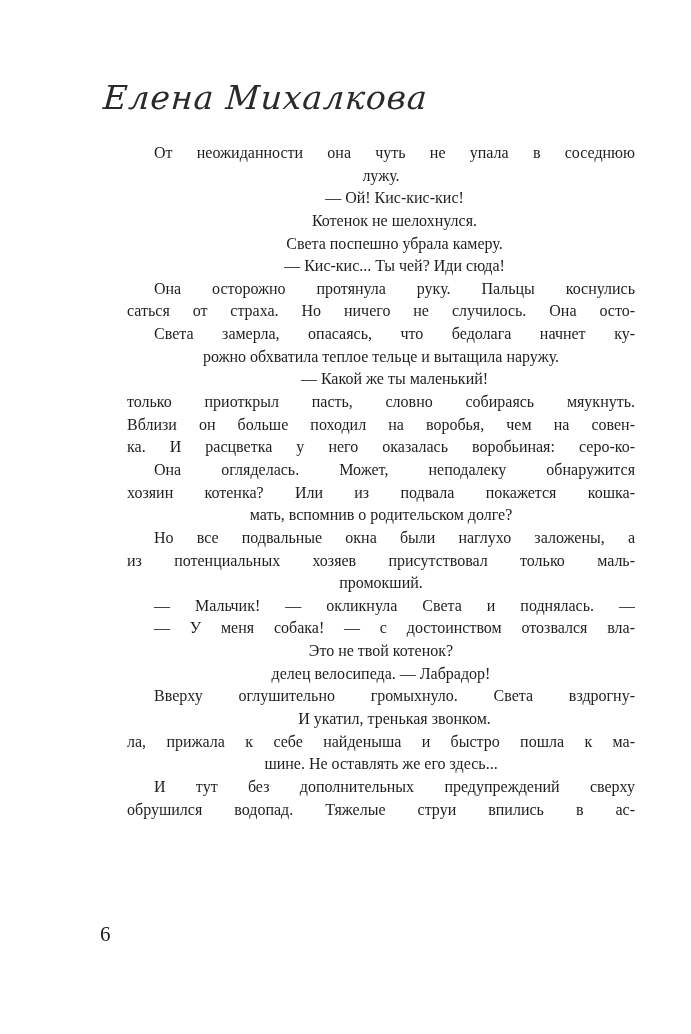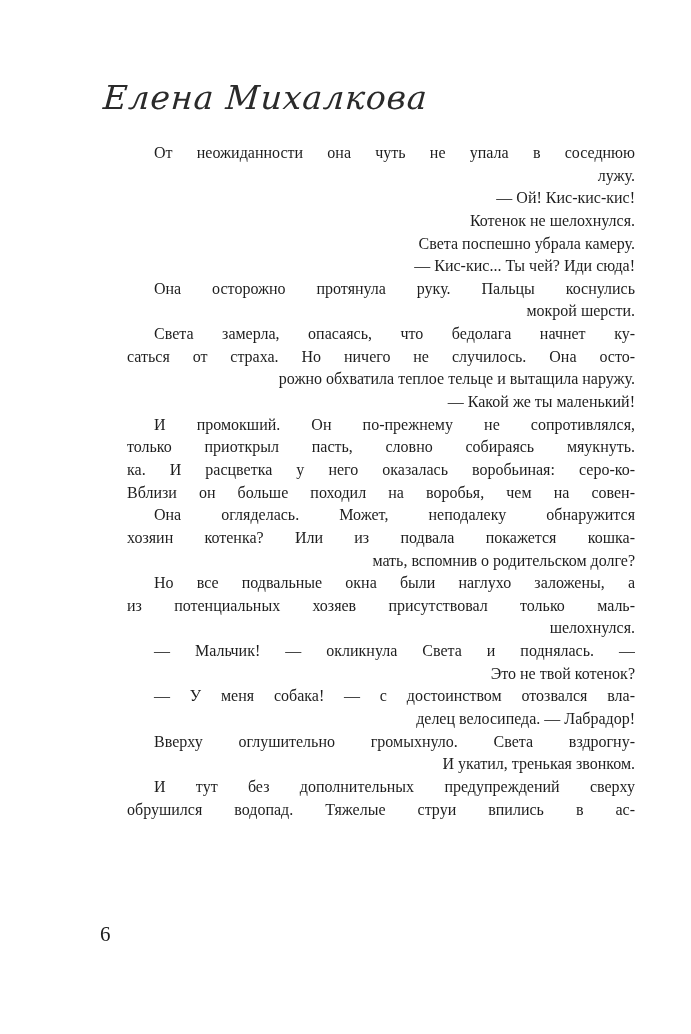--- a/index.html
+++ b/index.html
@@ -35,21 +35,21 @@
     top: 142px;
     width: 508px;
     font-size: 16px;
     line-height: 22.65px;
     color: #1e1e1e;
     margin-left: 24px;
   }
   .ln {
     height: 22.65px;
     overflow: hidden;
-    text-align: right;
+    text-align: center;
   }
   .ln.jst {
     text-align: justify;
     text-align-last: justify;
   }
   .ln.ind {
     text-indent: 27px;
   }
   .page-number {
     position: absolute;
@@ -67,40 +67,40 @@
   <div class="author-header">Елена Михалкова</div>
 
   <div class="text-block">
     <div class="ln ind jst">От неожиданности она чуть не упала в соседнюю</div>
     <div class="ln">лужу.</div>
     <div class="ln ind">— Ой! Кис-кис-кис!</div>
     <div class="ln ind">Котенок не шелохнулся.</div>
     <div class="ln ind">Света поспешно убрала камеру.</div>
     <div class="ln ind">— Кис-кис... Ты чей? Иди сюда!</div>
     <div class="ln ind jst">Она осторожно протянула руку. Пальцы коснулись</div>
-    <div class="ln">мокрой шерсти.</div>
+    <div class="ln jst">саться от страха. Но ничего не случилось. Она осто-</div>
     <div class="ln ind jst">Света замерла, опасаясь, что бедолага начнет ку-</div>
-    <div class="ln jst">саться от страха. Но ничего не случилось. Она осто-</div>
     <div class="ln">рожно обхватила теплое тельце и вытащила наружу.</div>
     <div class="ln ind">— Какой же ты маленький!</div>
-    <div class="ln ind jst">И промокший. Он по-прежнему не сопротивлялся,</div>
     <div class="ln jst">только приоткрыл пасть, словно собираясь мяукнуть.</div>
+    <div class="ln jst">Вблизи он больше походил на воробья, чем на совен-</div>
     <div class="ln jst">ка. И расцветка у него оказалась воробьиная: серо-ко-</div>
-    <div class="ln jst">Вблизи он больше походил на воробья, чем на совен-</div>
     <div class="ln ind jst">Она огляделась. Может, неподалеку обнаружится</div>
     <div class="ln jst">хозяин котенка? Или из подвала покажется кошка-</div>
     <div class="ln">мать, вспомнив о родительском долге?</div>
     <div class="ln ind jst">Но все подвальные окна были наглухо заложены, а</div>
     <div class="ln jst">из потенциальных хозяев присутствовал только маль-</div>
-    <div class="ln">шелохнулся.</div>
+    <div class="ln">промокший.</div>
     <div class="ln ind jst">— Мальчик! — окликнула Света и поднялась. —</div>
+    <div class="ln ind jst">— У меня собака! — с достоинством отозвался вла-</div>
     <div class="ln">Это не твой котенок?</div>
-    <div class="ln ind jst">— У меня собака! — с достоинством отозвался вла-</div>
     <div class="ln">делец велосипеда. — Лабрадор!</div>
     <div class="ln ind jst">Вверху оглушительно громыхнуло. Света вздрогну-</div>
     <div class="ln ind">И укатил, тренькая звонком.</div>
+    <div class="ln jst">ла, прижала к себе найденыша и быстро пошла к ма-</div>
+    <div class="ln">шине. Не оставлять же его здесь...</div>
     <div class="ln ind jst">И тут без дополнительных предупреждений сверху</div>
     <div class="ln jst">обрушился водопад. Тяжелые струи впились в ас-</div>
   </div>
 
   <div class="page-number">6</div>
 
 </div>
 
 </body></html>

